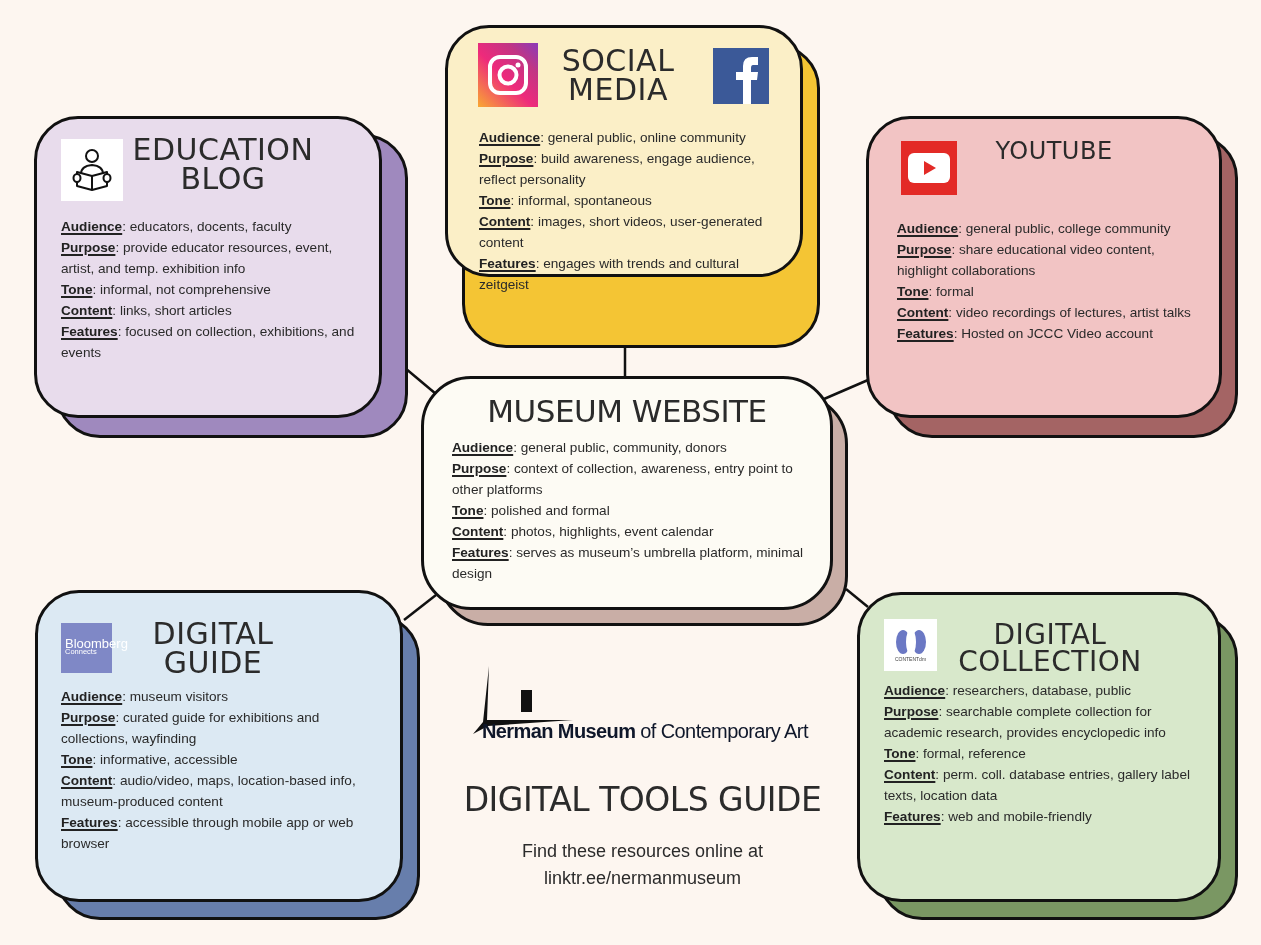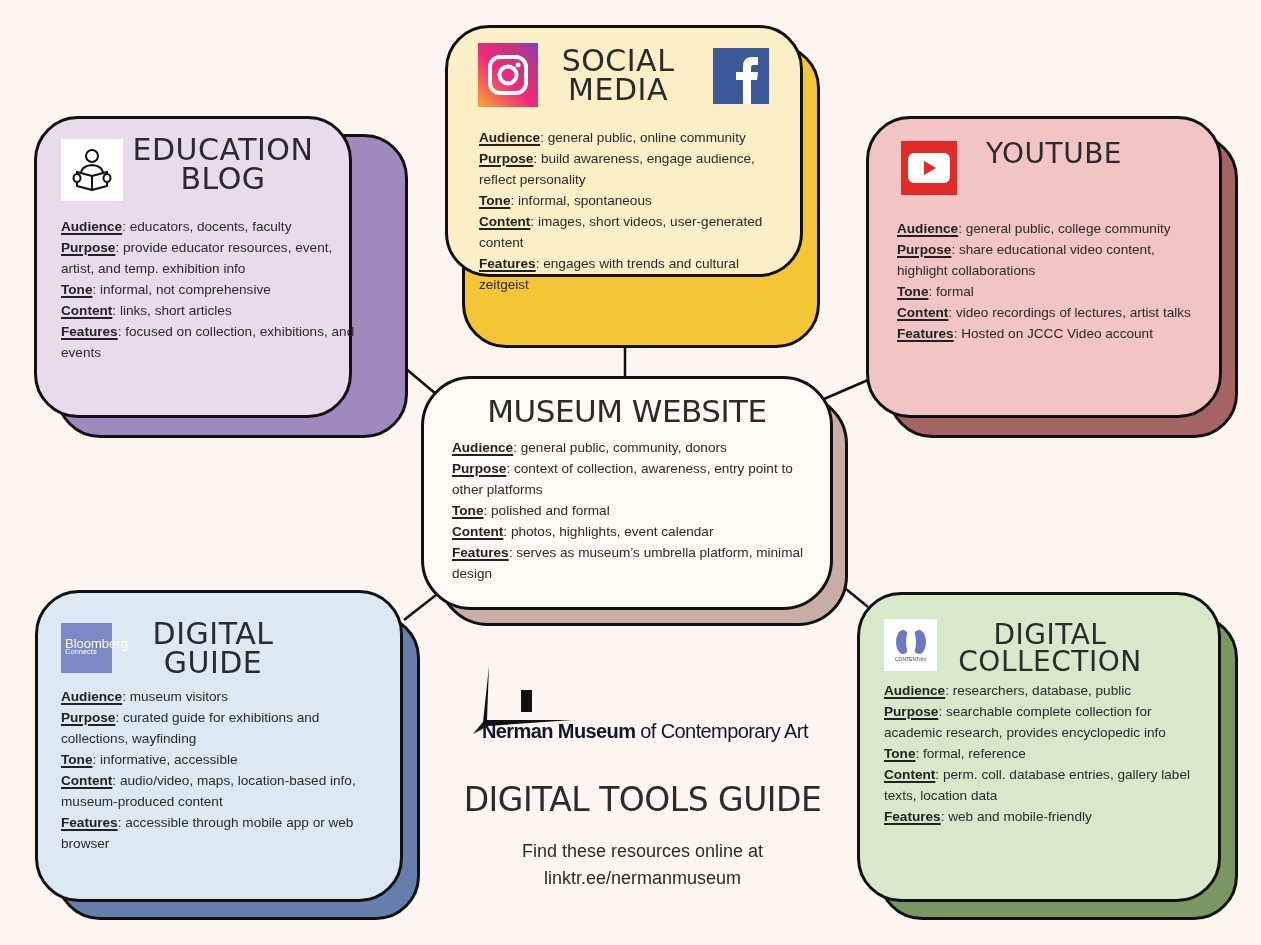--- a/index.html
+++ b/index.html
@@ -55,21 +55,21 @@
 <svg id="connectors" viewBox="0 0 1261 945">
   <line x1="625" y1="346" x2="625" y2="378" stroke="#111" stroke-width="2.5"></line>
   <line x1="405" y1="368" x2="436" y2="394" stroke="#111" stroke-width="2.5"></line>
   <line x1="824" y1="399" x2="868" y2="380" stroke="#111" stroke-width="2.5"></line>
   <line x1="436" y1="595" x2="404" y2="620" stroke="#111" stroke-width="2.5"></line>
   <line x1="846" y1="589" x2="868" y2="607" stroke="#111" stroke-width="2.5"></line>
 </svg>
 
 <div class="card-wrap" style="left:0;top:0;">
   <div class="card-back" style="left:56px;top:134px;width:352px;height:304px;background:#9f89be;"></div>
-  <div class="card-front" style="left:34px;top:116px;width:318px;height:302px;background:#e8dcec;">
+  <div class="card-front" style="left:34px;top:116px;width:348px;height:302px;background:#e8dcec;">
     <div class="icon-box" style="left:24px;top:20px;width:62px;height:62px;background:#fff;">
       <svg width="40" height="44" viewBox="0 0 40 44">
         <circle cx="20" cy="8" r="6" fill="none" stroke="#111" stroke-width="2"></circle>
         <path d="M9 26 Q9 18 20 17 Q31 18 31 26" fill="none" stroke="#111" stroke-width="2"></path>
         <path d="M5 24 L20 28 L35 24 L35 38 L20 42 L5 38 Z" fill="#fff" stroke="#111" stroke-width="2" stroke-linejoin="round"></path>
         <line x1="20" y1="28" x2="20" y2="42" stroke="#111" stroke-width="2"></line>
         <ellipse cx="5" cy="30" rx="3.5" ry="4" fill="#fff" stroke="#111" stroke-width="2"></ellipse>
         <ellipse cx="35" cy="30" rx="3.5" ry="4" fill="#fff" stroke="#111" stroke-width="2"></ellipse>
       </svg>
     </div>
@@ -118,21 +118,21 @@
 
 <div class="card-wrap" style="left:0;top:0;">
   <div class="card-back" style="left:888px;top:134px;width:350px;height:304px;background:#a46464;"></div>
   <div class="card-front" style="left:866px;top:116px;width:356px;height:302px;background:#f2c4c4;">
     <div class="icon-box" style="left:32px;top:22px;width:56px;height:54px;background:#e32a26;">
       <svg width="44" height="32" viewBox="0 0 44 32">
         <rect x="1" y="1" width="42" height="30" rx="6" fill="#fff"></rect>
         <path d="M17 9 L29 16 L17 23 Z" fill="#e32a26"></path>
       </svg>
     </div>
-    <div class="card-title" style="left:100px;top:21px;width:170px;font-size:28px;">
+    <div class="card-title" style="left:100px;top:21px;width:170px;font-size:24px;">
       <div>YOUTUBE</div>
     </div>
     <div class="card-body" style="left:28px;top:99px;width:300px;">
       <span class="row"><span class="key">Audience</span><span>: general public, college community</span></span>
       <span class="row"><span class="key">Purpose</span><span>: share educational video content, highlight collaborations</span></span>
       <span class="row"><span class="key">Tone</span><span>: formal</span></span>
       <span class="row"><span class="key">Content</span><span>: video recordings of lectures, artist talks</span></span>
       <span class="row"><span class="key">Features</span><span>: Hosted on JCCC Video account</span></span>
     </div>
   </div>

